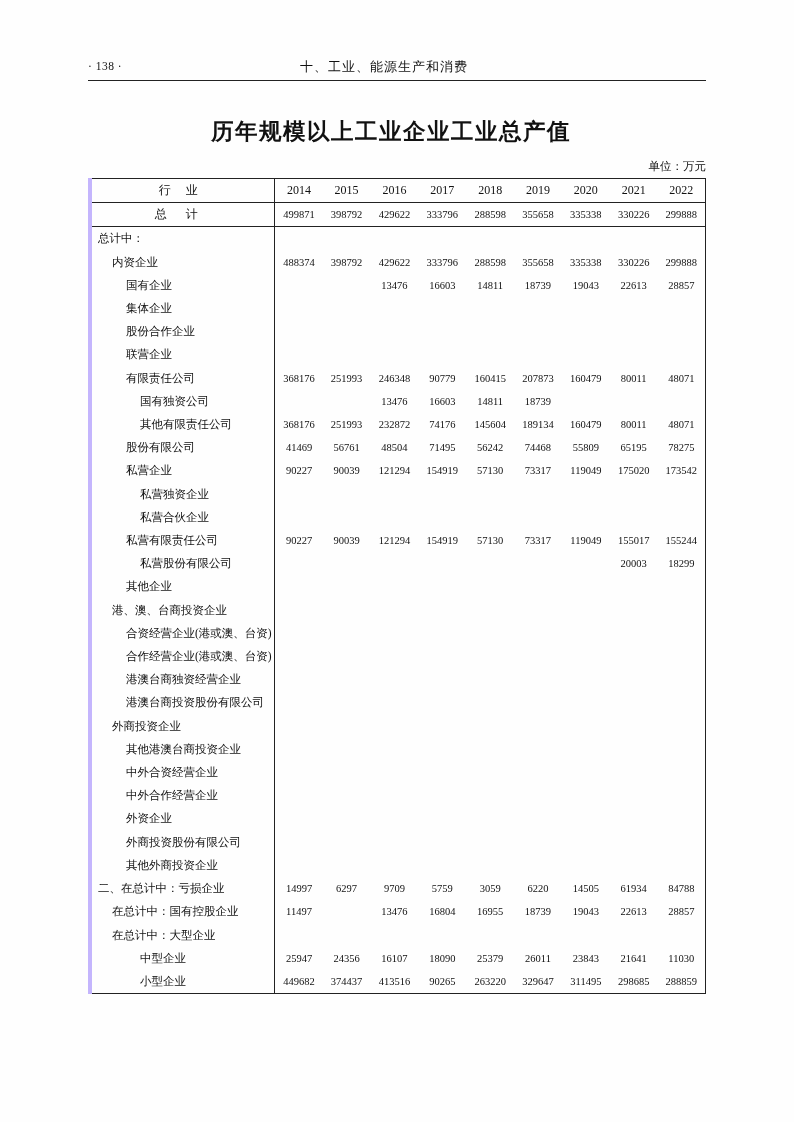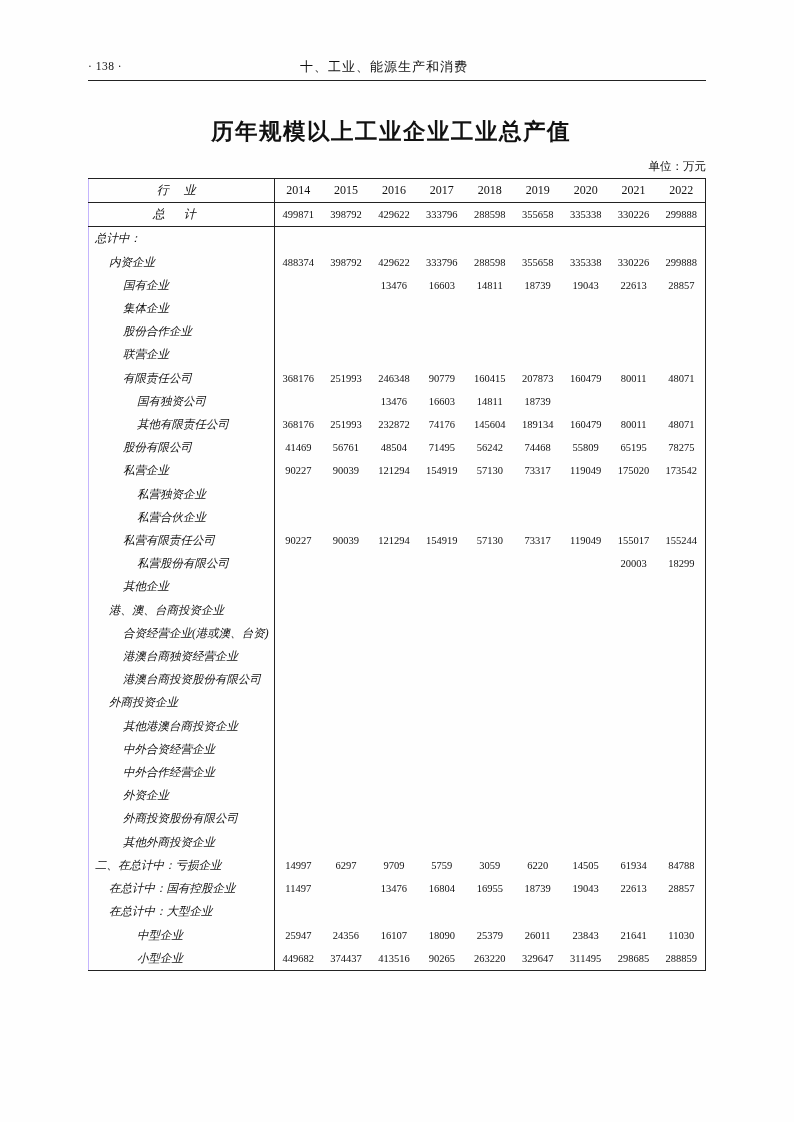--- a/index.html
+++ b/index.html
@@ -92,24 +92,23 @@
   table.data col.c-year  { width: 48px; }
 
   table.data th, table.data td {
     padding: 0;
     height: 23.2px;
     line-height: 23.2px;
     vertical-align: middle;
   }
   
   table.data th.label, table.data td.label {
-    border-left: 1px solid #c4b5fd;
+    border-left: 4px solid #c4b5fd;
     border-right: 1px solid #222;
     text-align: left;
-    font-style: italic;
   }
   table.data th.yr, table.data td.yr {
     text-align: center;
   }
   table.data th.yr-last, table.data td.yr-last {
     border-right: 1px solid #222;
   }
   
   tr.head-row th {
     border-top: 1px solid #222;
@@ -413,20 +412,32 @@
             <td class="yr num"></td>
             <td class="yr num"></td>
             <td class="yr num"></td>
             <td class="yr num"></td>
             <td class="yr num"></td>
             <td class="yr num"></td>
             <td class="yr num"></td>
             <td class="yr num yr-last"></td>
           </tr>
           <tr>
+            <td class="label"><span class="lbl ind2">合作经营企业(港或澳、台资)</span></td>
+            <td class="yr num"></td>
+            <td class="yr num"></td>
+            <td class="yr num"></td>
+            <td class="yr num"></td>
+            <td class="yr num"></td>
+            <td class="yr num"></td>
+            <td class="yr num"></td>
+            <td class="yr num"></td>
+            <td class="yr num yr-last"></td>
+          </tr>
+          <tr>
             <td class="label"><span class="lbl ind2">港澳台商独资经营企业</span></td>
             <td class="yr num"></td>
             <td class="yr num"></td>
             <td class="yr num"></td>
             <td class="yr num"></td>
             <td class="yr num"></td>
             <td class="yr num"></td>
             <td class="yr num"></td>
             <td class="yr num"></td>
             <td class="yr num yr-last"></td>

